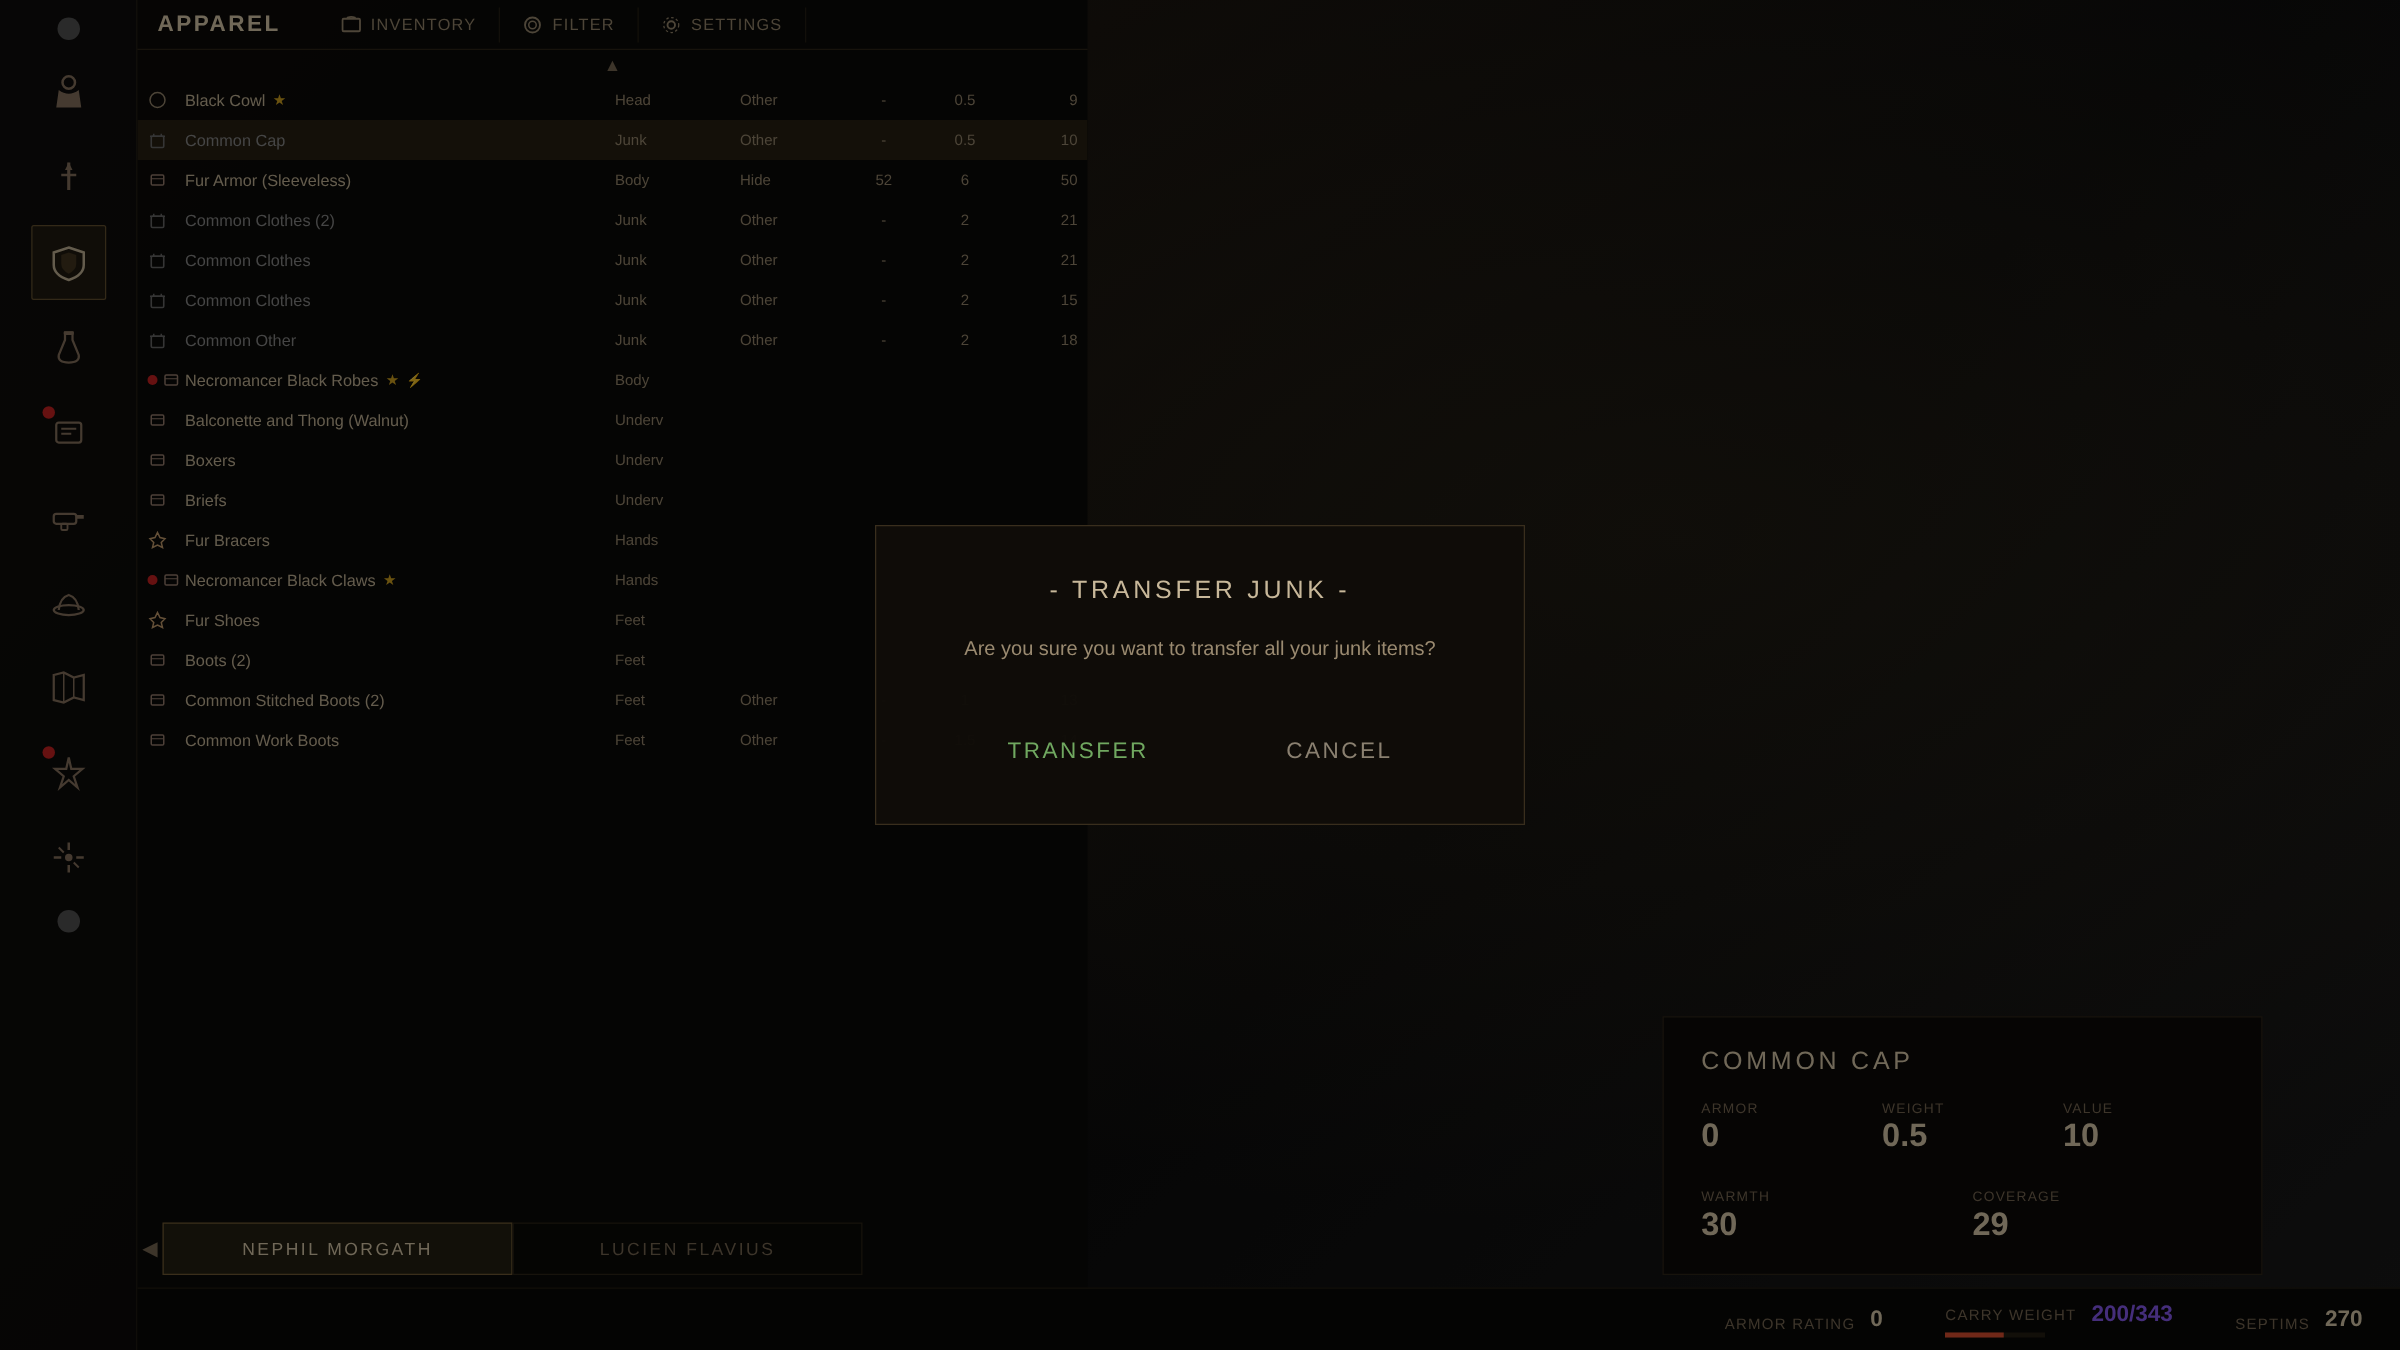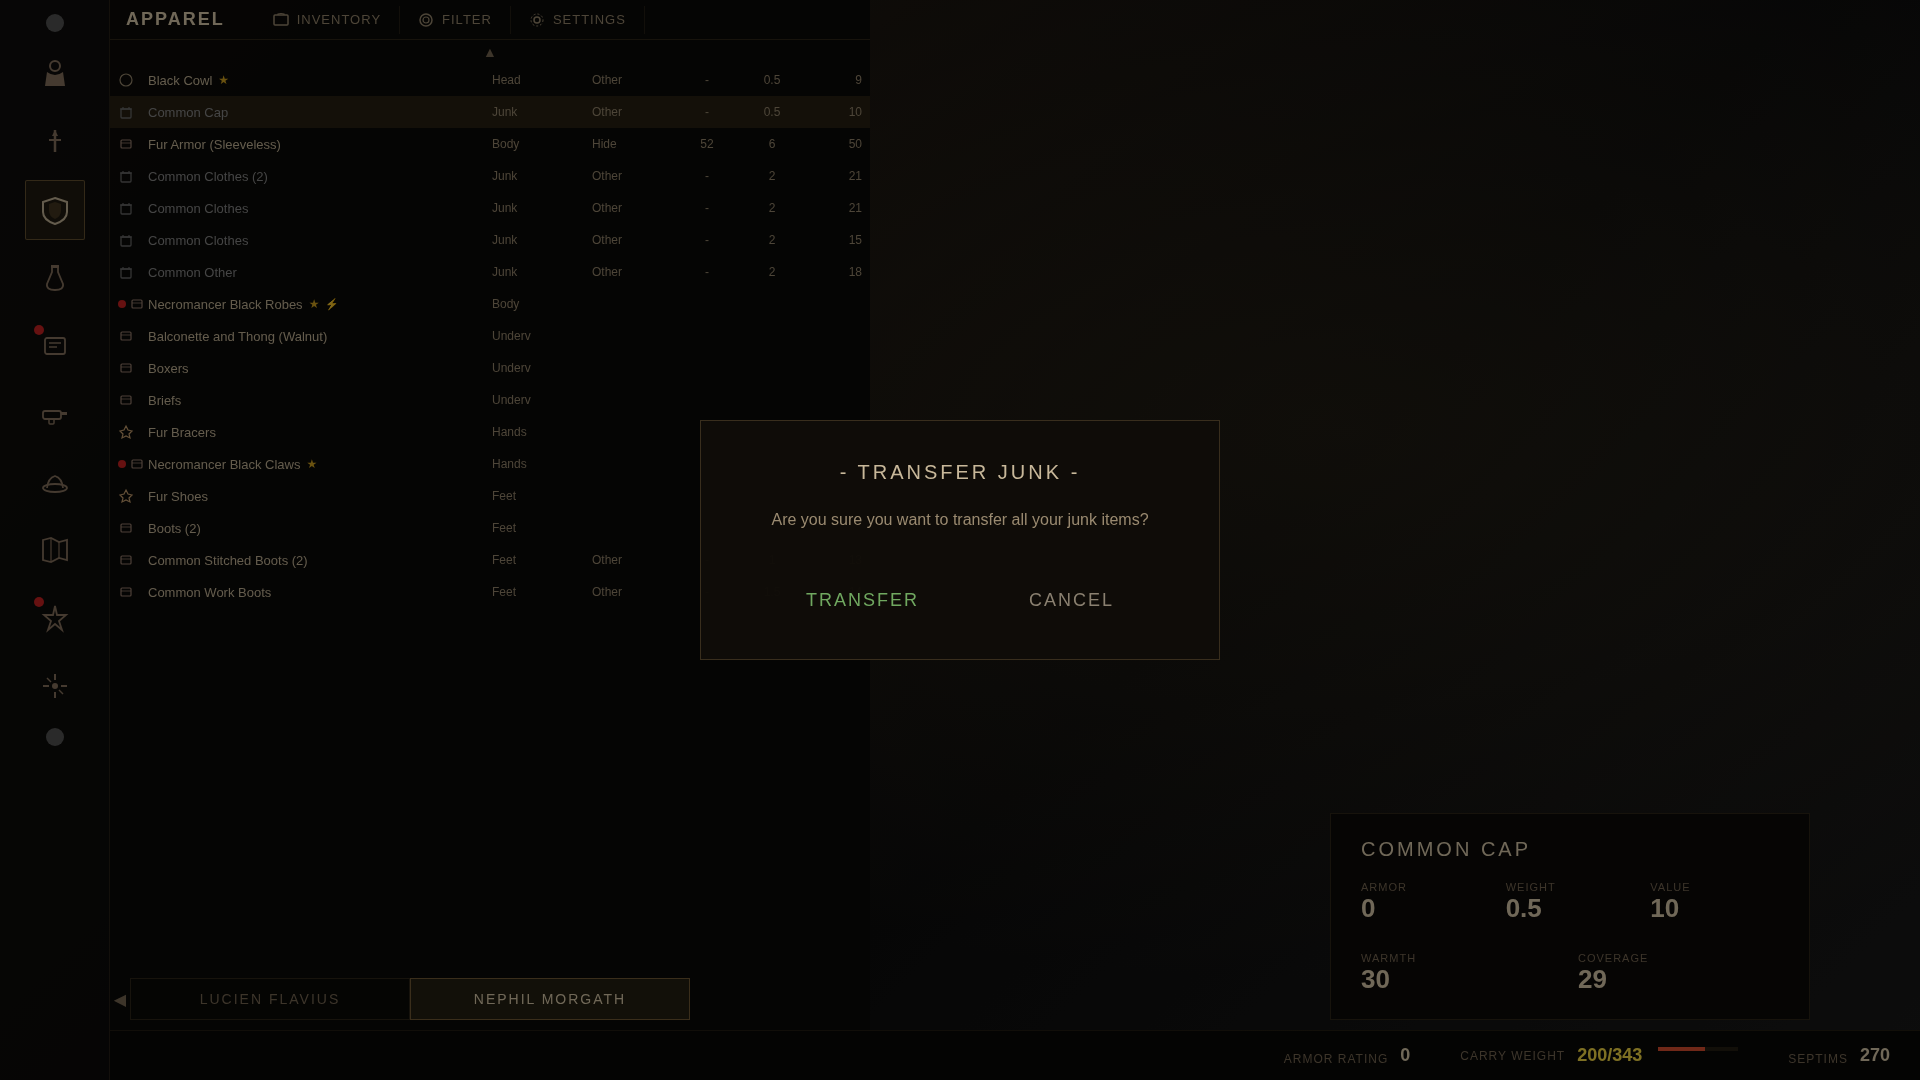--- a/index.html
+++ b/index.html
@@ -245,21 +245,21 @@
       letter-spacing: 1px;
       text-transform: uppercase;
       color: #7a6a55;
     }
     .status-val {
       font-size: 18px;
       color: #e0d0b0;
       font-weight: bold;
     }
     .carry-weight-val {
-      color: #fde047;
+      color: #8b5cf6;
       font-size: 18px;
       font-weight: bold;
     }
     .carry-weight-bar {
       width: 80px;
       height: 4px;
       background: rgba(100,80,50,0.3);
       margin-top: 2px;
       position: relative;
     }
@@ -764,30 +764,30 @@
     </div>
     <div>
       <div class="detail-stat-label">COVERAGE</div>
       <div class="detail-stat-val">29</div>
     </div>
   </div>
 </div>
 
 <div class="char-selector">
   <div class="char-arrow">◀</div>
+  <div class="char-btn active">NEPHIL MORGATH</div>
   <div class="char-btn">LUCIEN FLAVIUS</div>
-  <div class="char-btn active">NEPHIL MORGATH</div>
 </div>
 
 <div class="status-bar">
   <div class="status-item">
     <span class="status-label">Armor Rating</span>
     <span class="status-val">0</span>
   </div>
-  <div class="status-item" style="flex-direction:row;align-items:flex-start;gap:16px;">
+  <div class="status-item" style="flex-direction:column;align-items:flex-start;gap:2px;">
     <div style="display:flex;align-items:center;gap:12px;">
       <span class="status-label">Carry Weight</span>
       <span class="carry-weight-val">200/343</span>
     </div>
     <div class="carry-weight-bar"></div>
   </div>
   <div class="status-item">
     <span class="status-label">Septims</span>
     <span class="status-val">270</span>
   </div>

